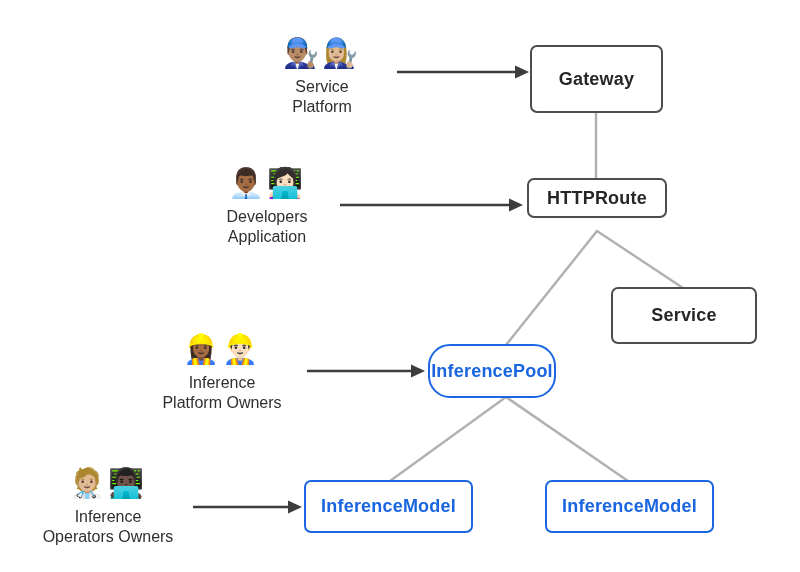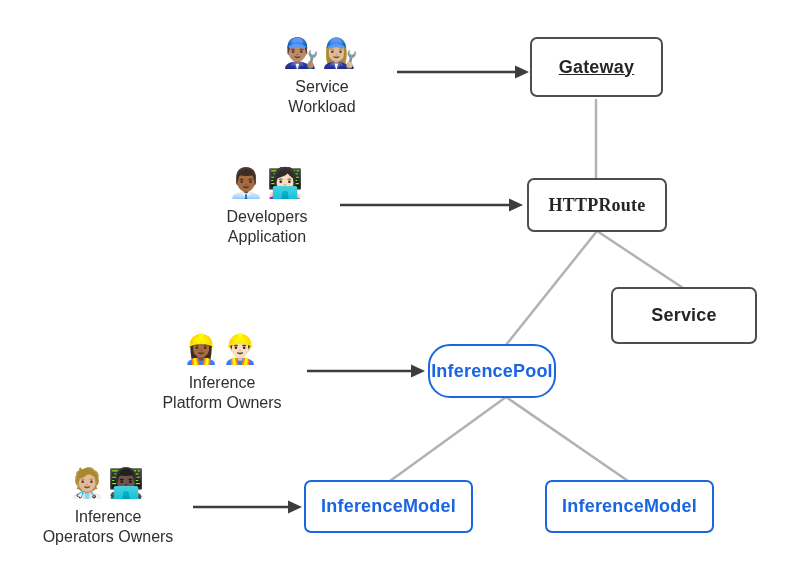--- a/index.html
+++ b/index.html
@@ -77,37 +77,37 @@
       <line x1="193" y1="507" x2="288" y2="507"></line>
     </g>
     <g fill="#3d3d3d" stroke="none">
       <polygon points="515,65.5 529,72 515,78.5"></polygon>
       <polygon points="509,198.5 523,205 509,211.5"></polygon>
       <polygon points="411,364.5 425,371 411,377.5"></polygon>
       <polygon points="288,500.5 302,507 288,513.5"></polygon>
     </g>
   </svg>
 
-  <div class="node standard" style="left:530px; top:37px;  width:133px; height:60px;text-decoration:underline;">Gateway</div>
+  <div class="node standard" style="left:530px; top:45px;  width:133px; height:68px;">Gateway</div>
 
-  <div class="node standard" style="left:527px; top:178px; width:140px; height:54px;font-family:Liberation Serif, serif;">HTTPRoute</div>
+  <div class="node standard" style="left:527px; top:178px; width:140px; height:40px;">HTTPRoute</div>
 
   <div class="node standard" style="left:611px; top:287px; width:146px; height:57px;">Service</div>
 
   <div class="node extension" style="left:428px; top:344px; width:128px; height:54px;border-radius:22px;">InferencePool</div>
 
   <div class="node extension" style="left:304px; top:480px; width:169px; height:53px;">InferenceModel</div>
 
   <div class="node extension" style="left:545px; top:480px; width:169px; height:53px;">InferenceModel</div>
 
   <div class="actor" style="left:242px; top:34px; width:160px;">
     <span class="emoji">👨🏽‍🔧👩🏼‍🔧</span>
     <div class="label">
       <span>Service</span>
-      <span>Workload</span>
+      <span>Platform</span>
     </div>
   </div>
 
   <div class="actor" style="left:187px; top:164px; width:160px;">
     <span class="emoji">👨🏾‍💼👩🏻‍💻</span>
     <div class="label">
       <span>Developers</span>
       <span>Application</span>
     </div>
   </div>

